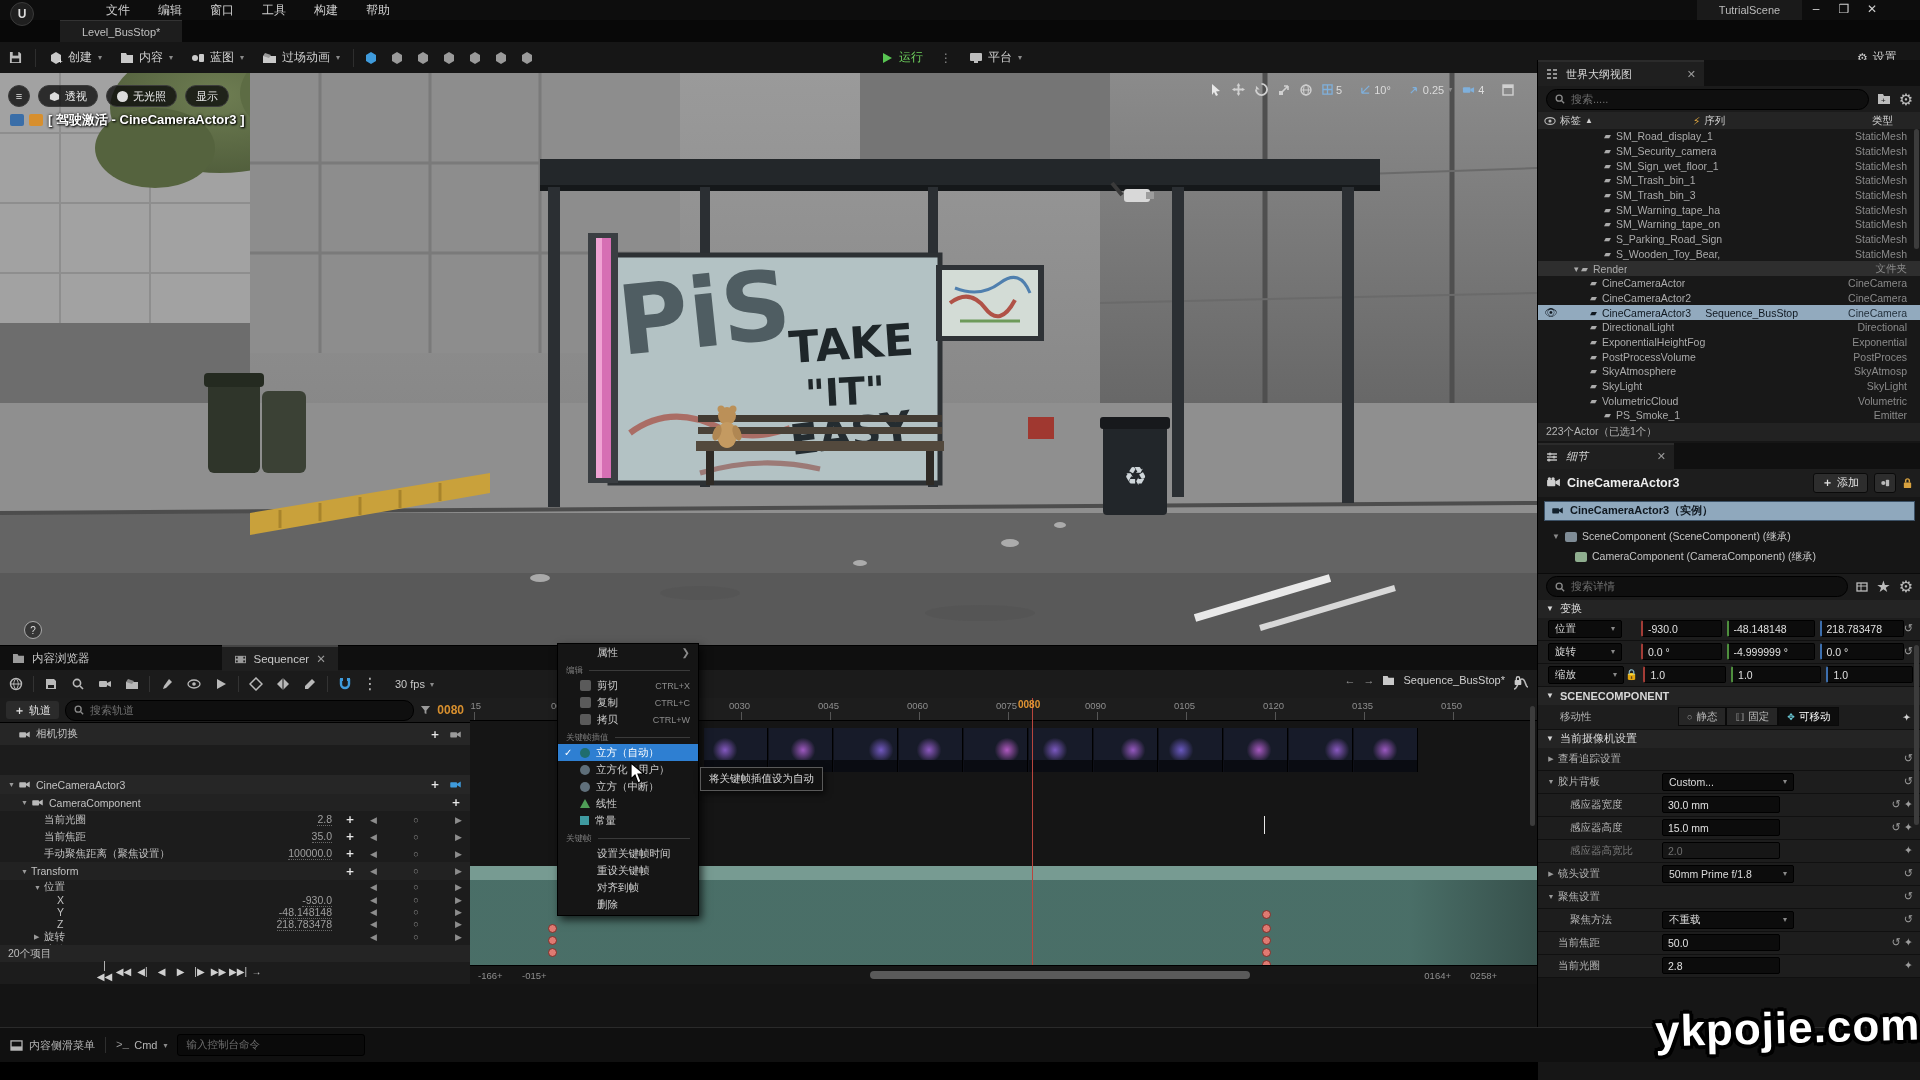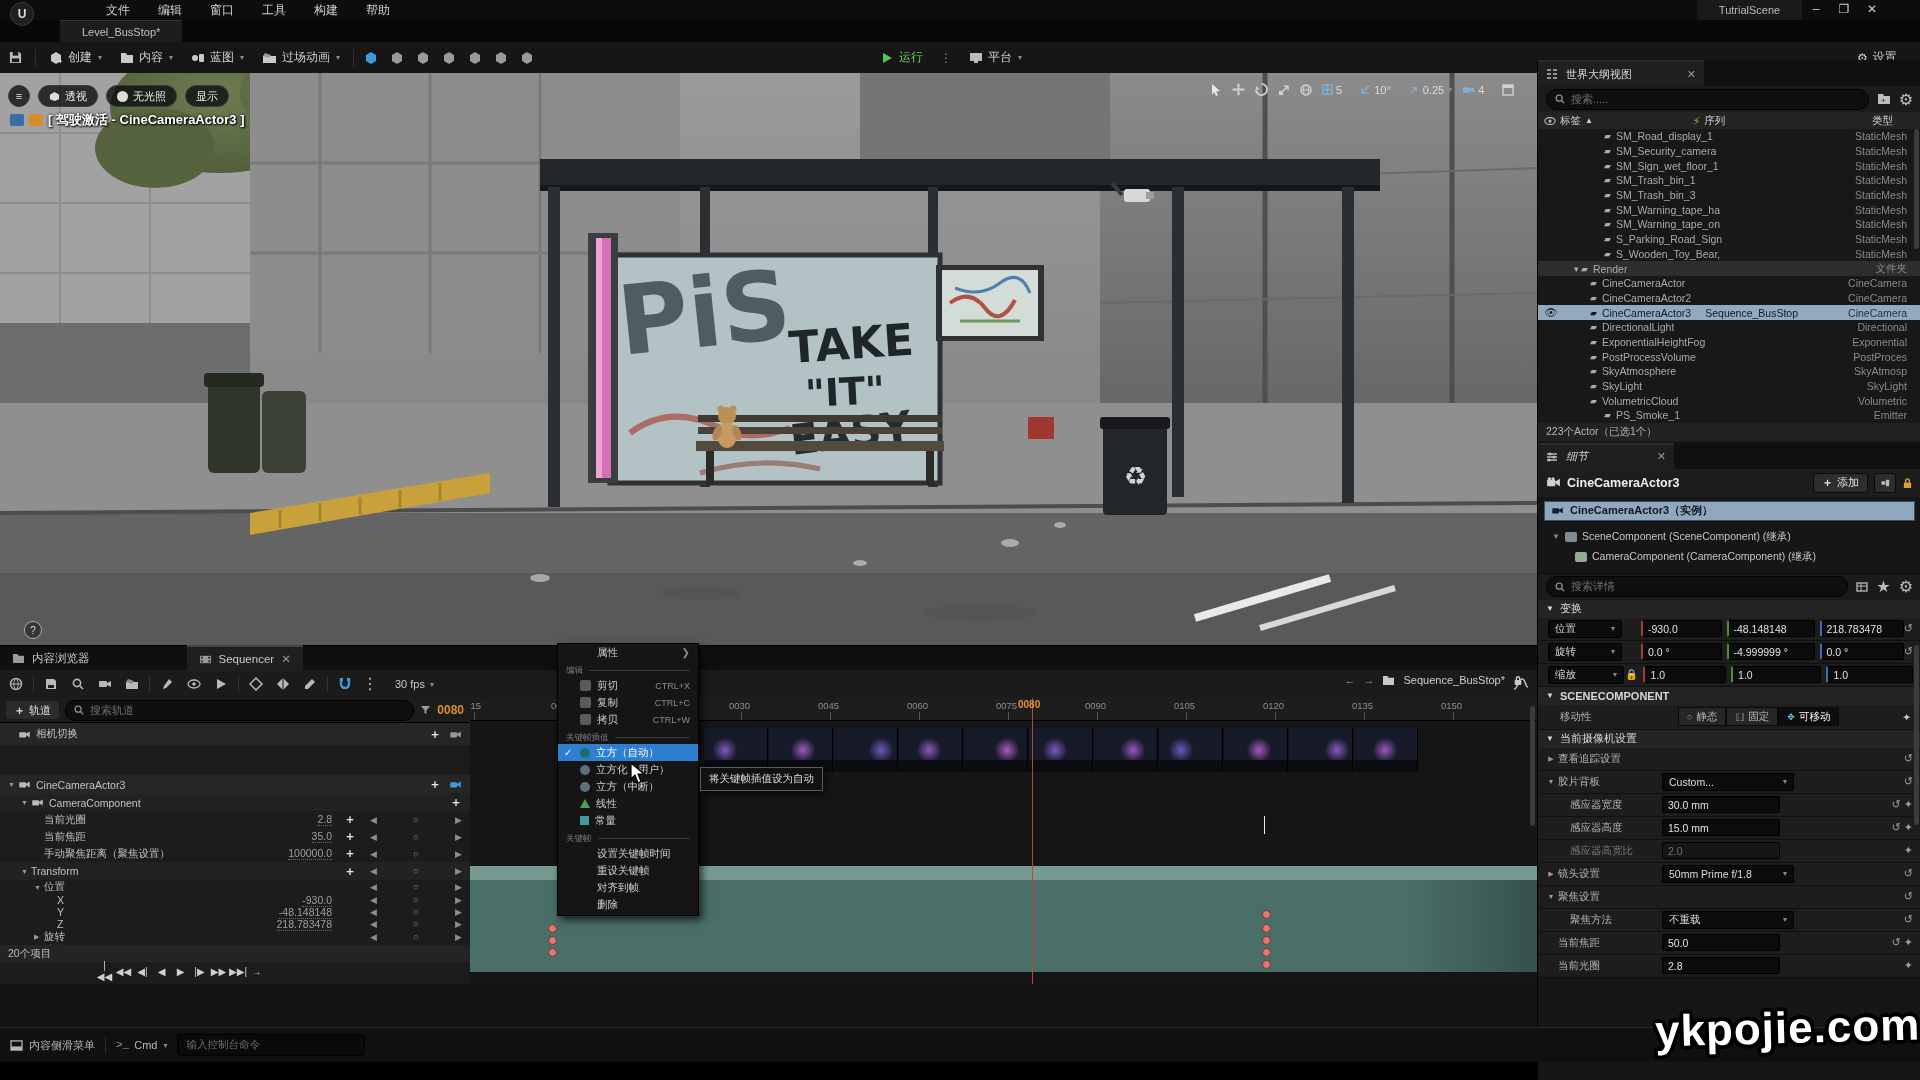--- a/index.html
+++ b/index.html
@@ -915,21 +915,21 @@
 <div id="sequencer" class="abs">
   <div class="row" style="height:24px;background:#0f0f0f;">
     <div class="seqtab">
       <span class="i">
           <svg width="13" height="11" viewBox="0 0 14 12">
             <path d="M1 1h5l1 2h6v8H1z" fill="#9a9a9a"></path>
           </svg>
         </span>
       <span>内容浏览器</span>
     </div>
-    <div class="seqtab" style="background:#1f1f1f;border-top:2px solid #444;margin-left:85px;">
+    <div class="seqtab" style="background:#1f1f1f;border-top:2px solid #444;margin-left:120px;">
       <span class="i">
           <svg width="13" height="11" viewBox="0 0 14 12">
             <rect x="1" y="2" width="12" height="8" fill="#9a9a9a"></rect>
             <rect x="2" y="3" width="2" height="2" fill="#222"></rect>
             <rect x="2" y="7" width="2" height="2" fill="#222"></rect>
             <rect x="10" y="3" width="2" height="2" fill="#222"></rect>
             <rect x="10" y="7" width="2" height="2" fill="#222"></rect>
           </svg>
         </span>
       <span>Sequencer</span>
@@ -1341,20 +1341,27 @@
         <div class="kdot" style="left: 792px; top: 226px;"></div>
         <div class="kdot" style="left: 792px; top: 238px;"></div>
         <div class="kdot" style="left: 792px; top: 250px;"></div>
         <div class="kdot" style="left: 792px; top: 262px;"></div>
       </div>
 
     <div class="abs" style="left:562px;top:0;width:1px;height:286px;background:#b8453d;"></div>
     <div class="abs" style="left:548px;top:1px;font-size:10px;color:#e09433;font-weight:bold;">0080</div>
     <div class="abs" style="left:794px;top:118px;width:1px;height:18px;background:#e8e8e8;"></div>
 
+    <div class="abs" style="left:0;bottom:0;width:100%;height:18px;background:#161616;border-top:1px solid #000;">
+      <span class="rangebadge abs" style="left:8px;top:4px;">-166+</span>
+      <span class="rangebadge abs" style="left:52px;top:4px;">-015+</span>
+      <div class="abs" style="left:400px;top:5px;width:380px;height:8px;background:#5a5a5a;border-radius:4px;"></div>
+      <span class="rangebadge abs" style="right:86px;top:4px;">0164+</span>
+      <span class="rangebadge abs" style="right:40px;top:4px;">0258+</span>
+    </div>
   </div>
 
   <div class="abs row" style="right:14px;top:28px;gap:8px;font-size:11px;color:#cfcfcf;">
     <span style="color:#9a9a9a;">←</span>
     <span style="color:#9a9a9a;">→</span>
     <span class="i">
         <svg width="13" height="11" viewBox="0 0 14 12">
           <path d="M1 1h5l1 2h6v8H1z" fill="#c9c9c9"></path>
         </svg>
       </span>

